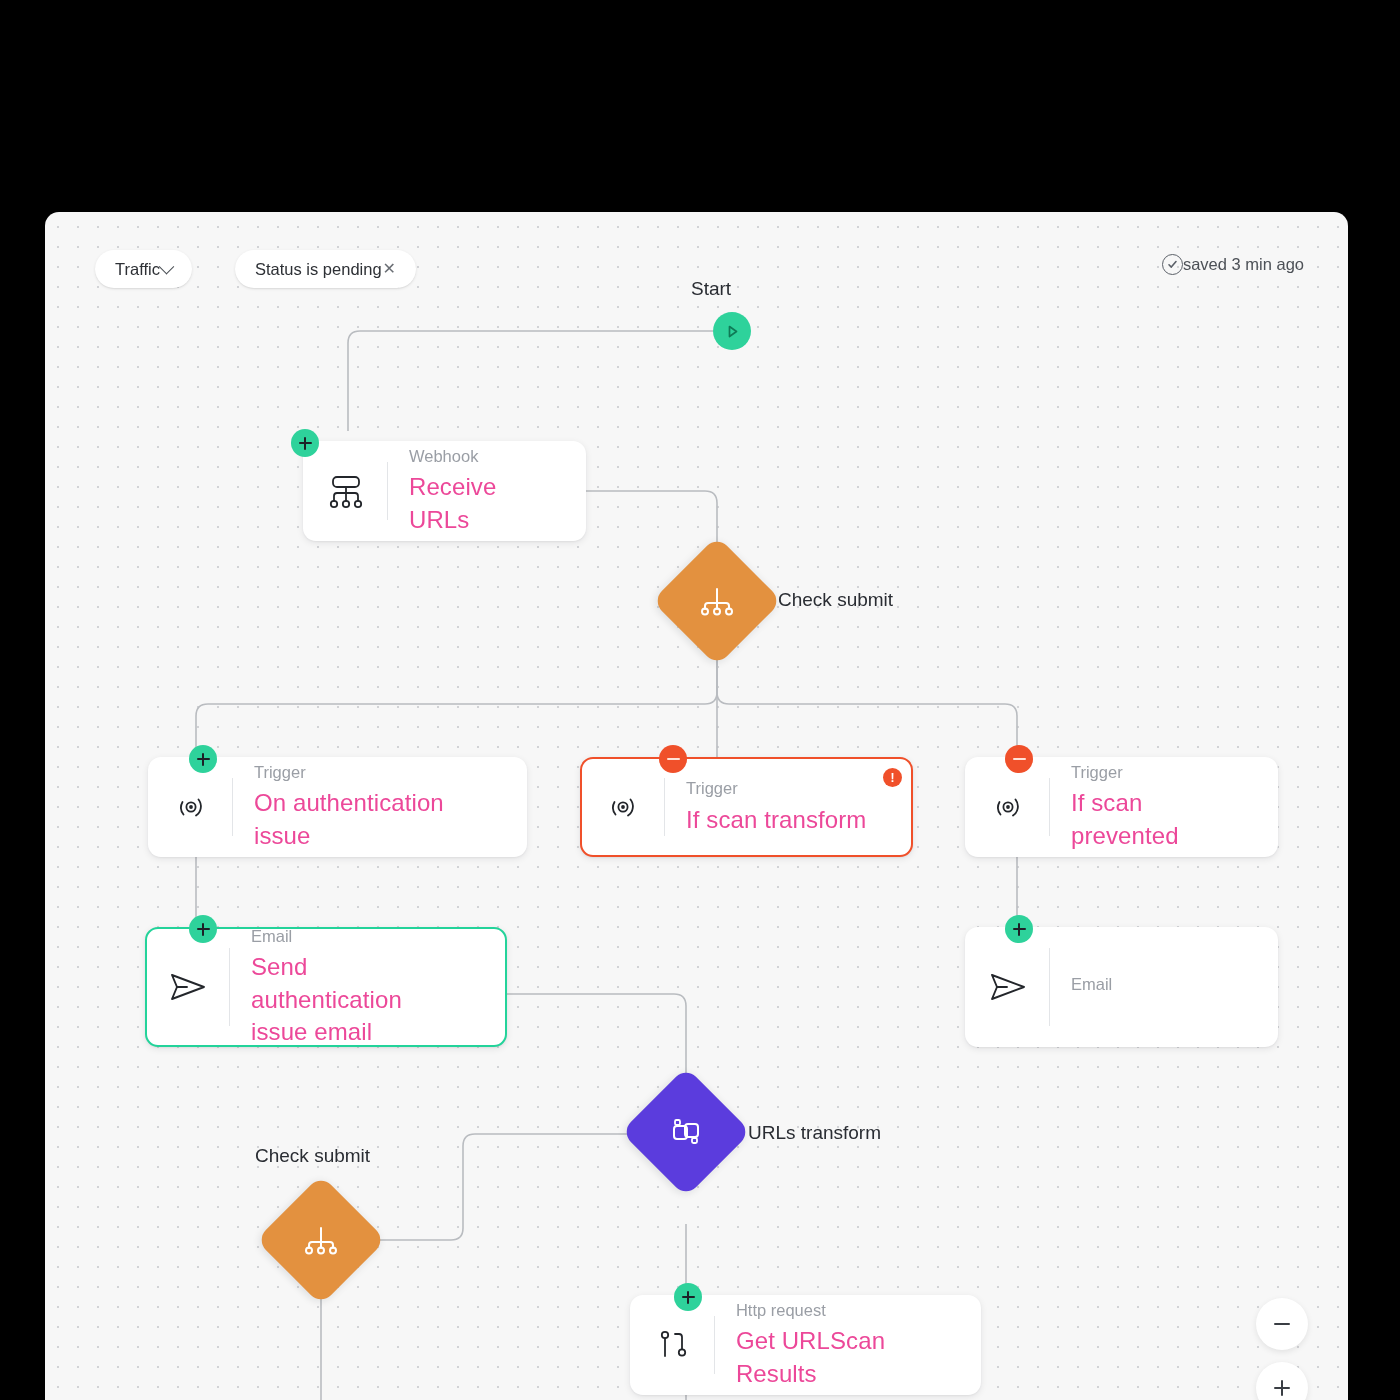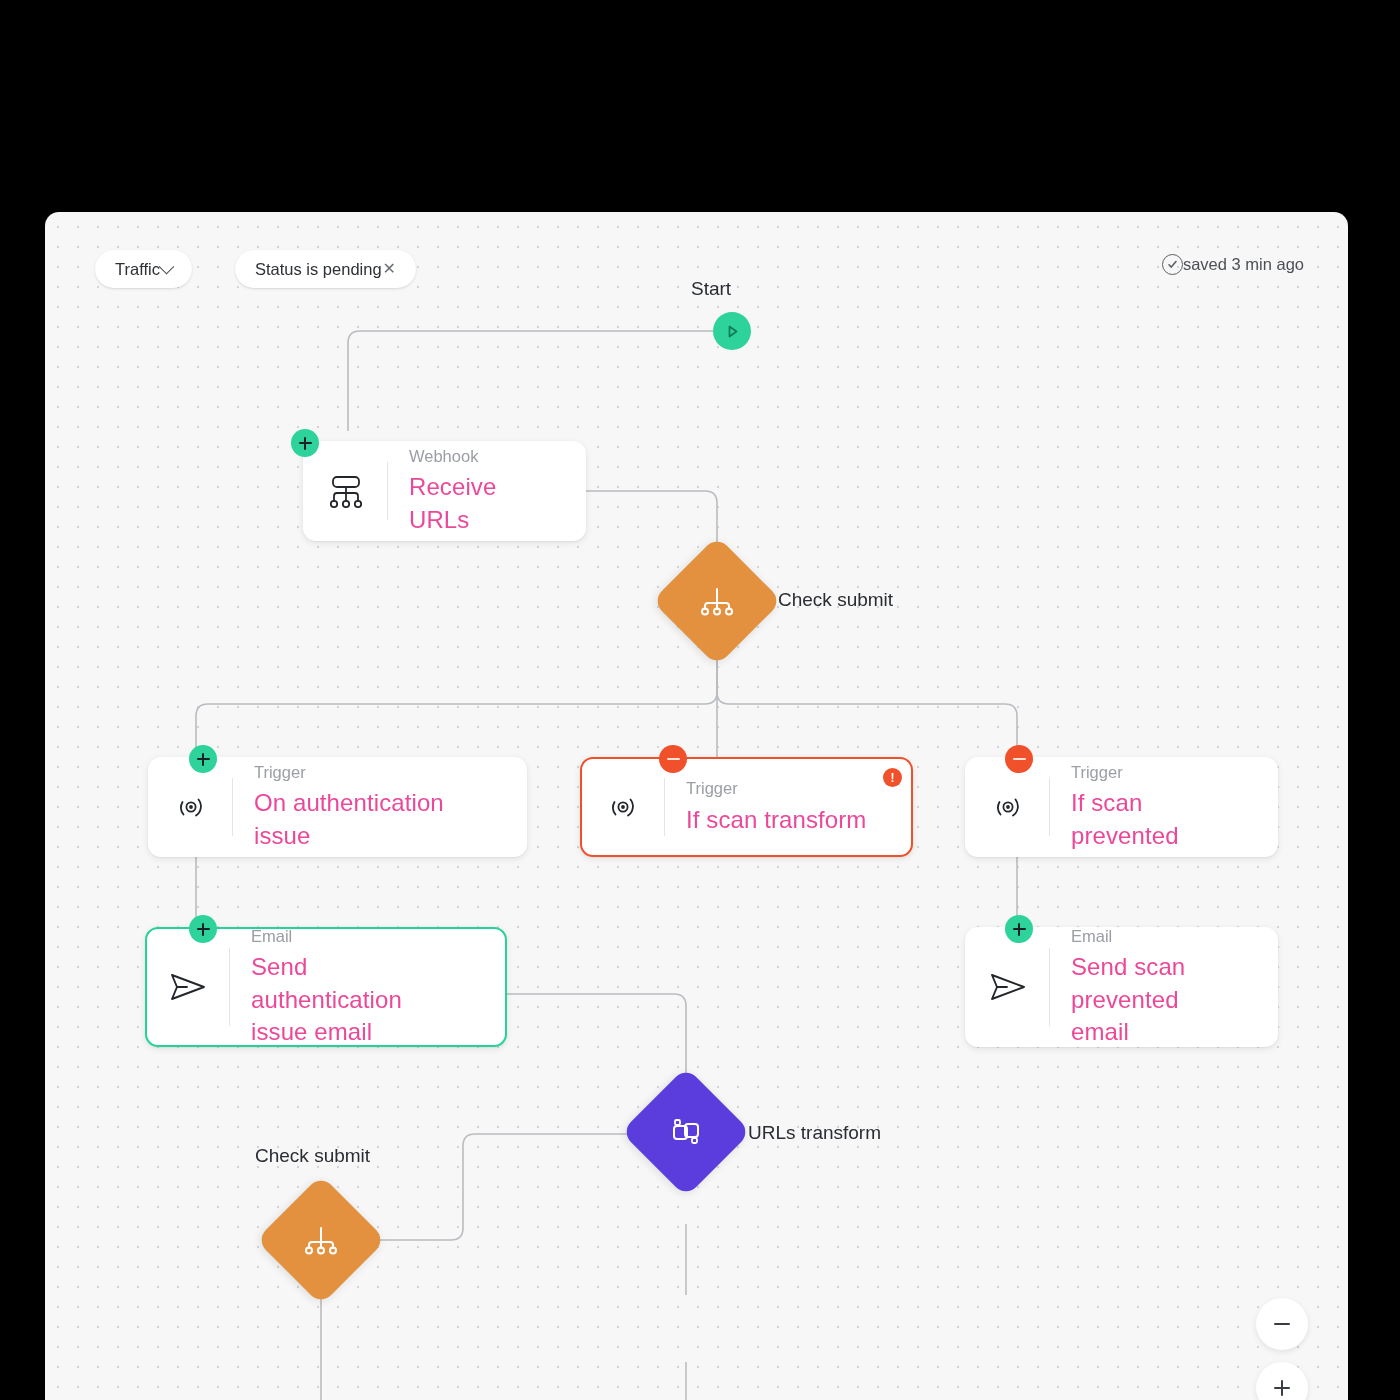--- a/index.html
+++ b/index.html
@@ -297,21 +297,20 @@
     </div>
     <div class="ico">
       <svg width="50" height="50" viewBox="0 0 50 50">
         <path d="M9 13 L41 25 L9 37 L14 25 Z" fill="none" stroke="#23262b" stroke-width="1.9" stroke-linejoin="round"></path>
         <path d="M14 25 H24" fill="none" stroke="#23262b" stroke-width="1.9" stroke-linecap="round"></path>
       </svg>
     </div>
     <div class="sep"></div>
     <div class="txt" style="max-width:180px;">
       <div class="kind">Email</div>
-      <div class="title">Send scan prevented email</div>
     </div>
   </div>
 
   <div class="diamond purple" style="left:595px; top:874px;">
     <div class="dico">
       <svg width="40" height="40" viewBox="0 0 40 40">
         <rect x="8" y="14" width="13" height="13" rx="3" fill="none" stroke="#ffffff" stroke-width="2"></rect>
         <rect x="19" y="12" width="13" height="13" rx="3" fill="none" stroke="#ffffff" stroke-width="2"></rect>
         <rect x="9" y="8" width="5" height="5" rx="1.4" fill="none" stroke="#ffffff" stroke-width="1.8"></rect>
         <rect x="26" y="26" width="5" height="5" rx="1.4" fill="none" stroke="#ffffff" stroke-width="1.8"></rect>
@@ -325,20 +324,39 @@
       <svg width="44" height="44" viewBox="0 0 44 44">
         <path d="M22 10 V24 M10 30 V27 Q10 24 13 24 H31 Q34 24 34 27 V30 M22 24 V30" fill="none" stroke="#ffffff" stroke-width="2" stroke-linecap="round"></path>
         <circle cx="10" cy="32.5" r="3" fill="none" stroke="#ffffff" stroke-width="2"></circle>
         <circle cx="22" cy="32.5" r="3" fill="none" stroke="#ffffff" stroke-width="2"></circle>
         <circle cx="34" cy="32.5" r="3" fill="none" stroke="#ffffff" stroke-width="2"></circle>
       </svg>
     </div>
   </div>
   <div class="node-label" style="left:210px; top:933px;">Check submit</div>
 
+  <div class="card" style="left:585px; top:1083px; width:351px; height:100px;">
+    <div class="badge plus" style="left:42px; top:-14px;">
+      <span class="gl-h"></span>
+        <span class="gl-v"></span>
+    </div>
+    <div class="ico">
+      <svg width="46" height="46" viewBox="0 0 46 46">
+        <circle cx="15" cy="13" r="3.2" fill="none" stroke="#23262b" stroke-width="1.8"></circle>
+        <path d="M15 16.5 V34" fill="none" stroke="#23262b" stroke-width="1.8" stroke-linecap="round"></path>
+        <path d="M25 12 H29 Q32 12 32 15 V27" fill="none" stroke="#23262b" stroke-width="1.8" stroke-linecap="round"></path>
+        <circle cx="32" cy="30.5" r="3.2" fill="none" stroke="#23262b" stroke-width="1.8"></circle>
+      </svg>
+    </div>
+    <div class="sep"></div>
+    <div class="txt">
+      <div class="kind">Http request</div>
+      <div class="title">Get URLScan Results</div>
+    </div>
+  </div>
 
   <div class="pill" id="pill-traffic">
     <span>Traffic</span>
     <span class="chev"></span>
   </div>
   <div class="pill" id="pill-filter">
     <span>Status is pending</span>
     <span class="xmark">✕</span>
   </div>
   <div id="saved">

